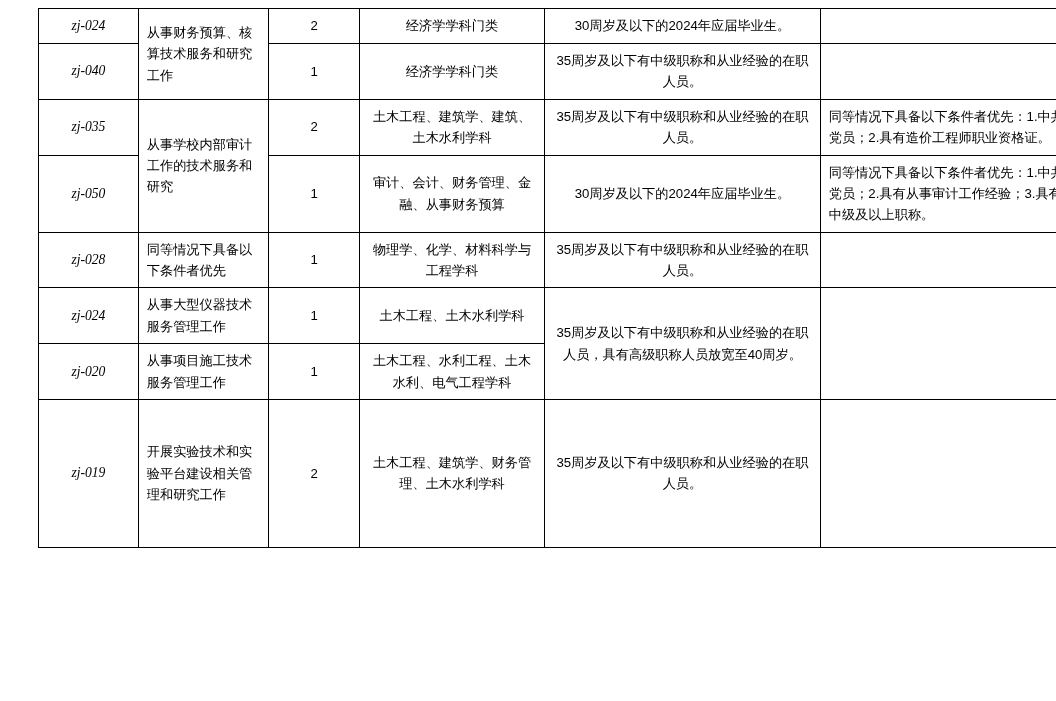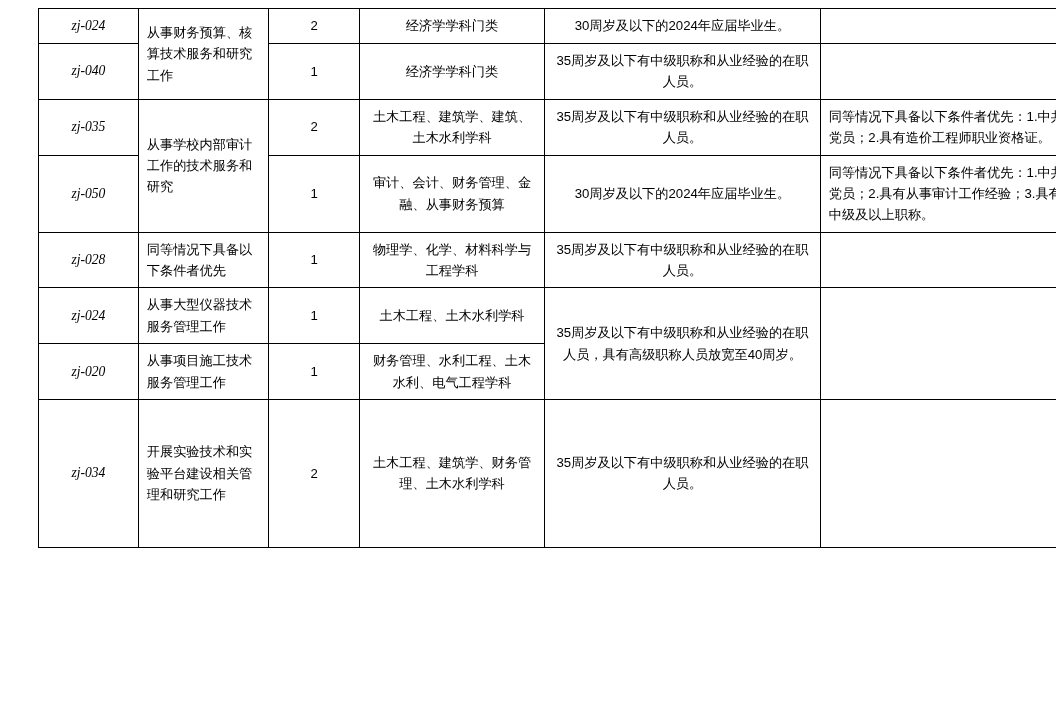--- a/index.html
+++ b/index.html
@@ -139,25 +139,25 @@
         <td class="num">1</td>
         <td class="major">土木工程、土木水利学科</td>
         <td class="cond" rowspan="2">35周岁及以下有中级职称和从业经验的在职人员，具有高级职称人员放宽至40周岁。</td>
         <td class="note blank" rowspan="2"></td>
       </tr>
 
       <tr>
         <td class="code">zj-020</td>
         <td class="duty">从事项目施工技术服务管理工作</td>
         <td class="num">1</td>
-        <td class="major">财务管理、水利工程、土木水利、电气工程学科</td>
+        <td class="major">土木工程、水利工程、土木水利、电气工程学科</td>
       </tr>
 
       <tr style="height:148px;">
-        <td class="code">zj-034</td>
+        <td class="code">zj-019</td>
         <td class="duty">开展实验技术和实验平台建设相关管理和研究工作</td>
         <td class="num">2</td>
         <td class="major">土木工程、建筑学、财务管理、土木水利学科</td>
         <td class="cond">35周岁及以下有中级职称和从业经验的在职人员。</td>
         <td class="note blank"></td>
       </tr>
     </tbody>
   </table>
 </div>
 

